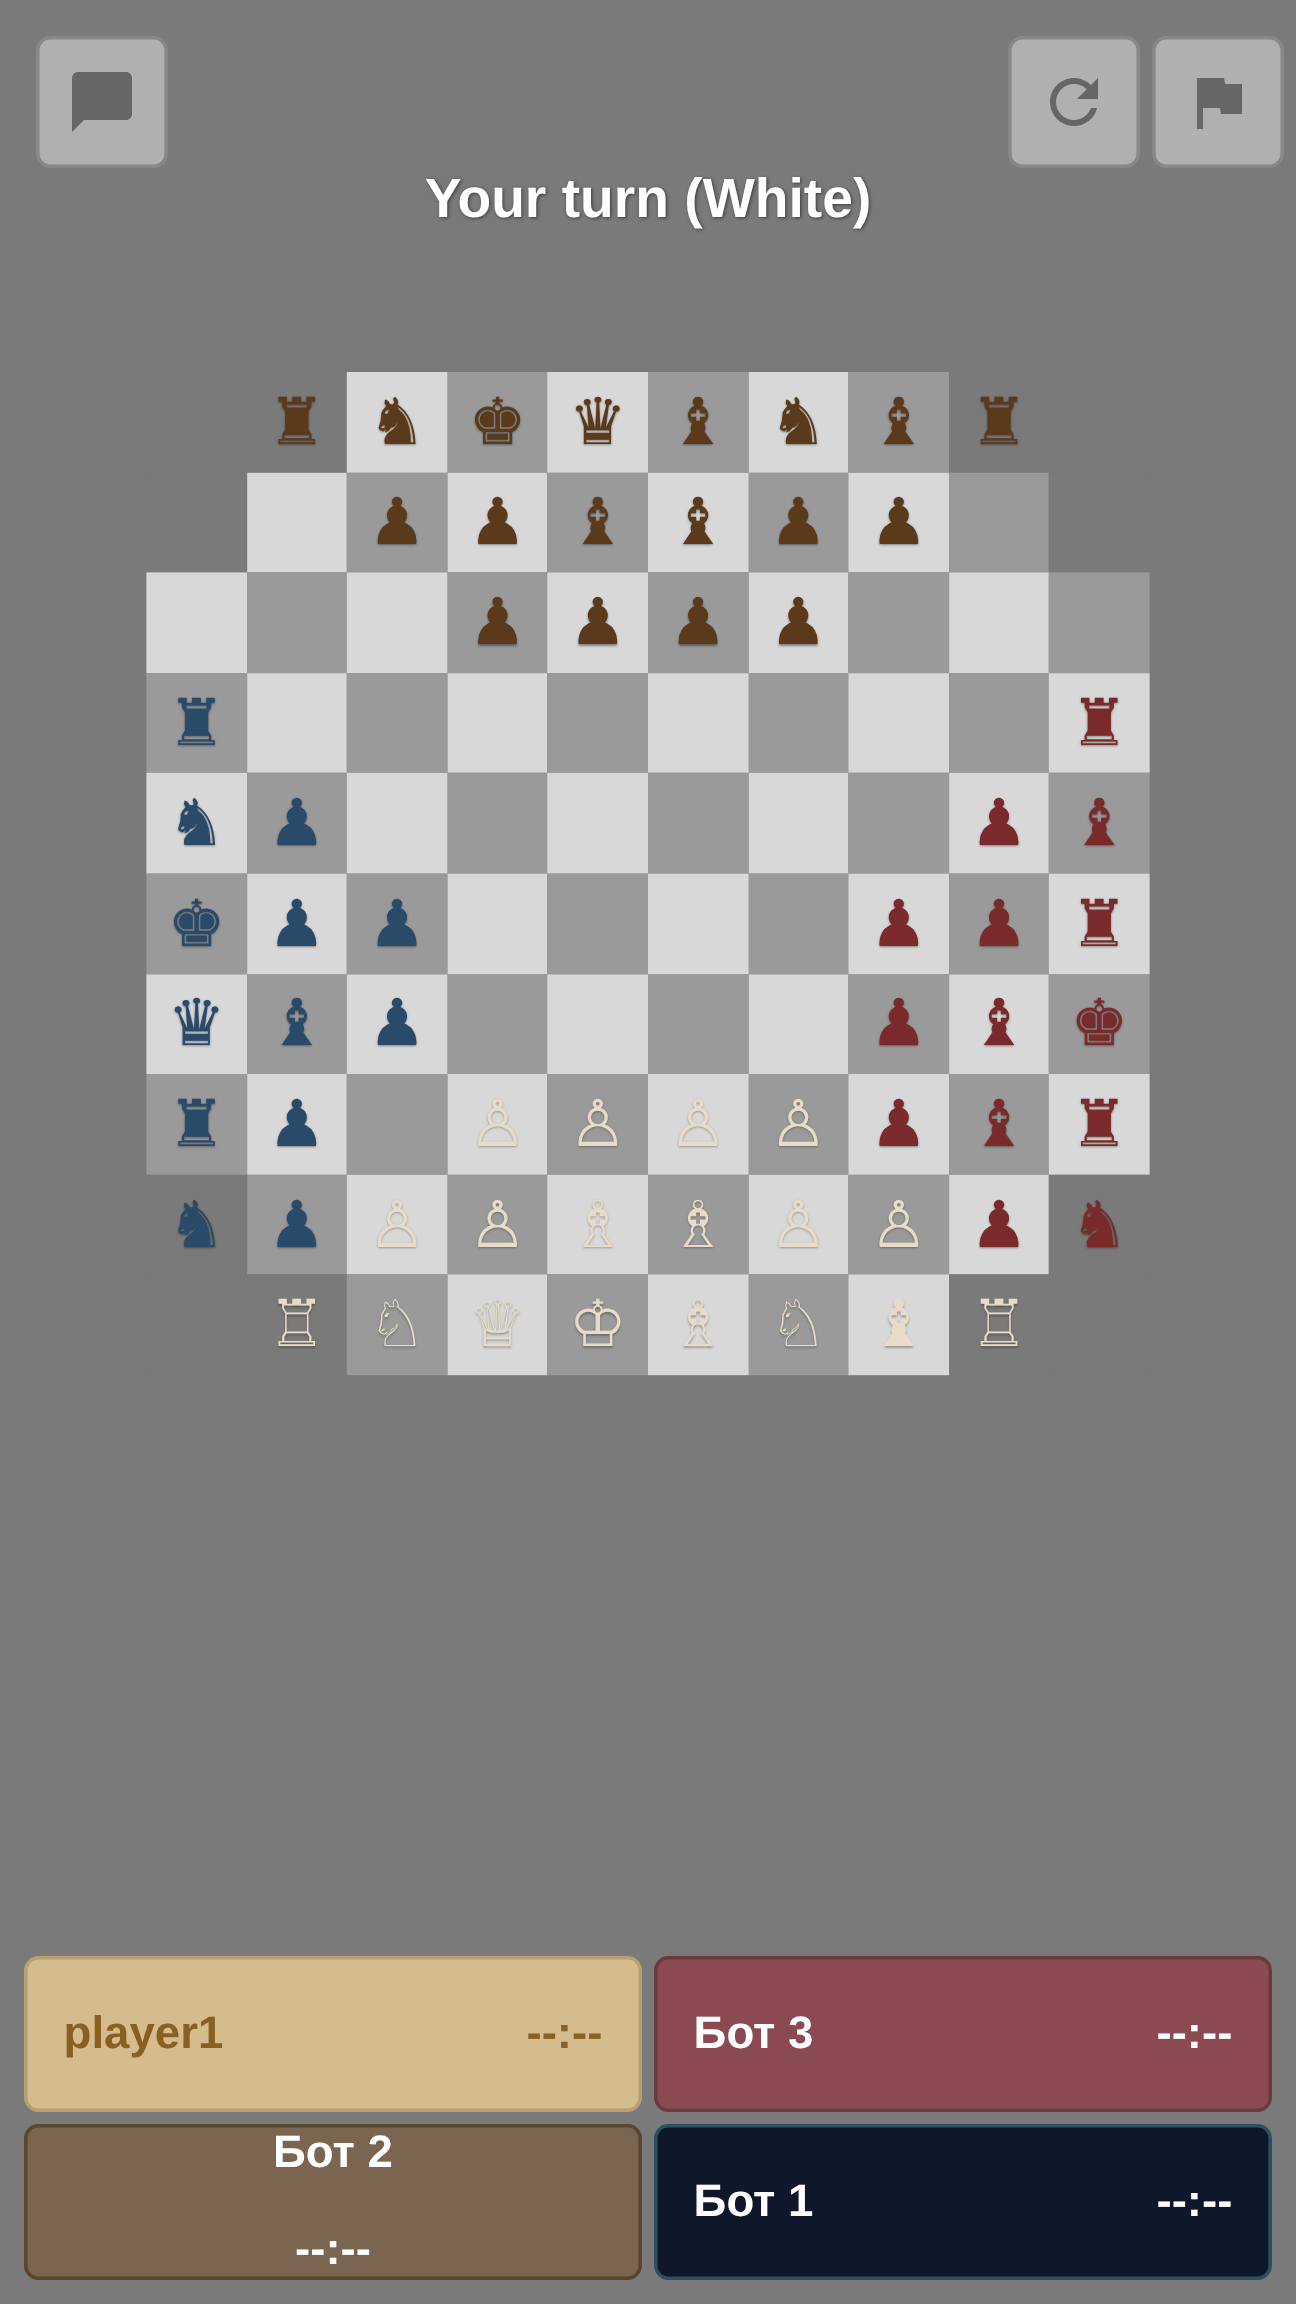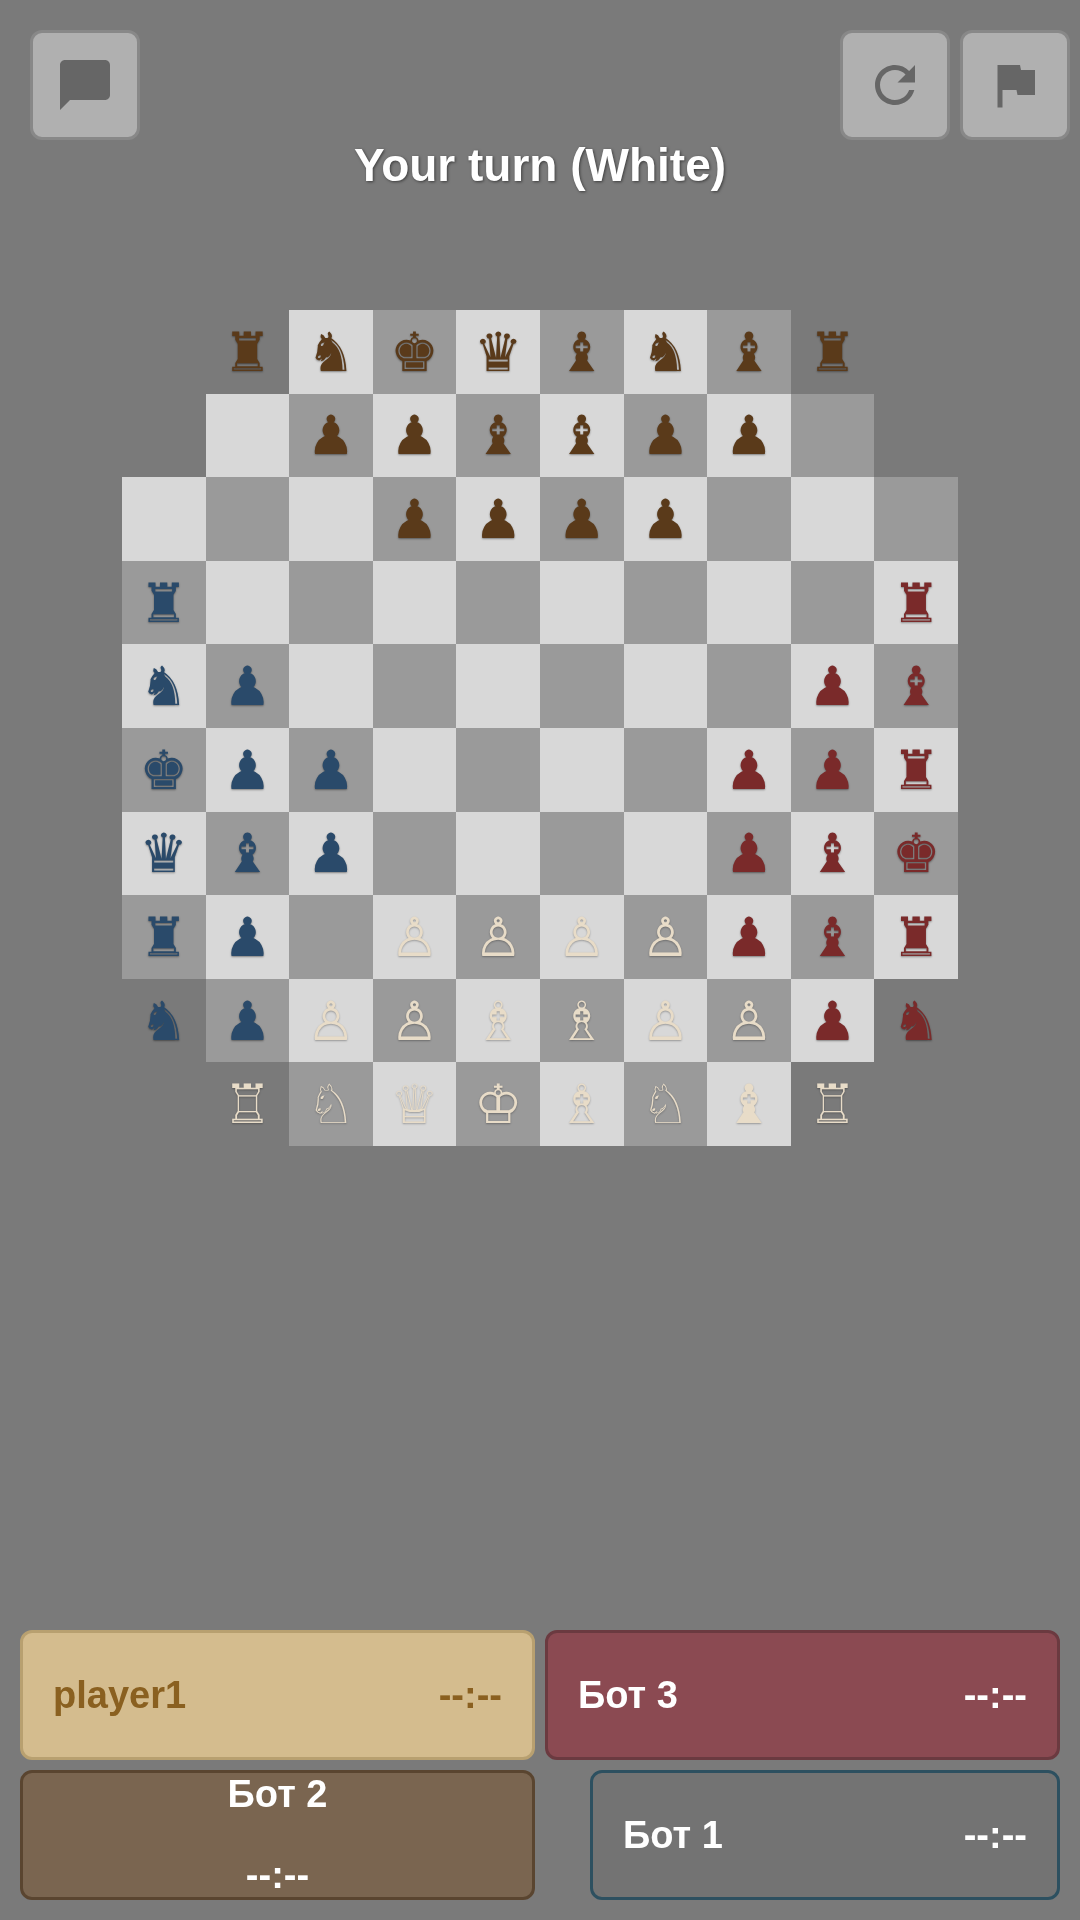--- a/index.html
+++ b/index.html
@@ -127,21 +127,21 @@
       display: flex;
       align-items: center;
       justify-content: space-between;
       padding: 0 30px;
       border: 3px solid rgba(0,0,0,0.3);
     }
 
     .panel-player1 { background: #d4bc8e; border-color: #b8a070; }
     .panel-bot3 { background: #8b4a52; border-color: #6b3a40; }
     .panel-bot2 { background: #7a6550; border-color: #5a4530; flex-direction: column; }
-    .panel-bot1 { background: #737373; border-color: #2d5060; margin-left: 45px; }
+    .panel-bot1 { background: #0f172a; border-color: #2d5060; }
 
     .player-name {
       font-size: 38px;
       font-weight: bold;
       color: #fff;
     }
     .panel-player1 .player-name { color: #8a6020; }
 
     .player-time {
       font-size: 38px;

